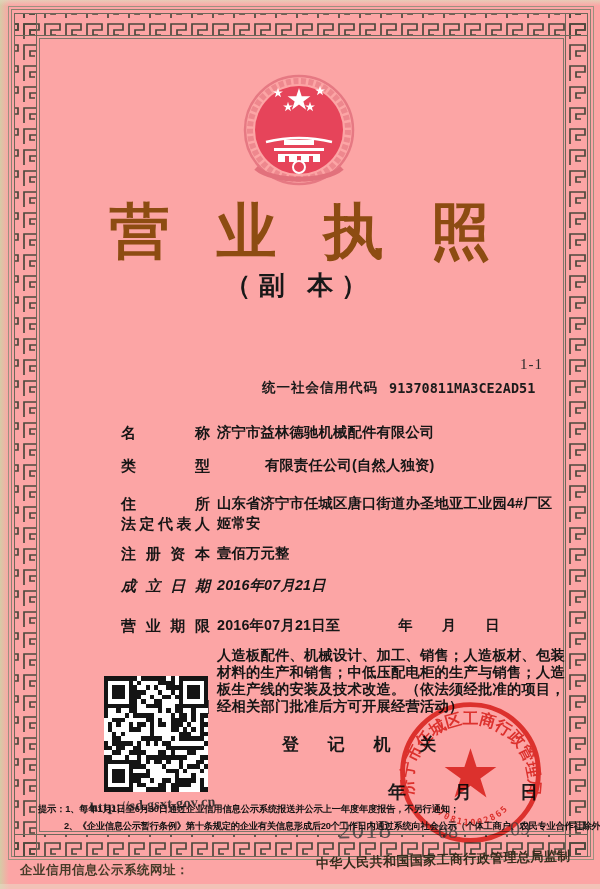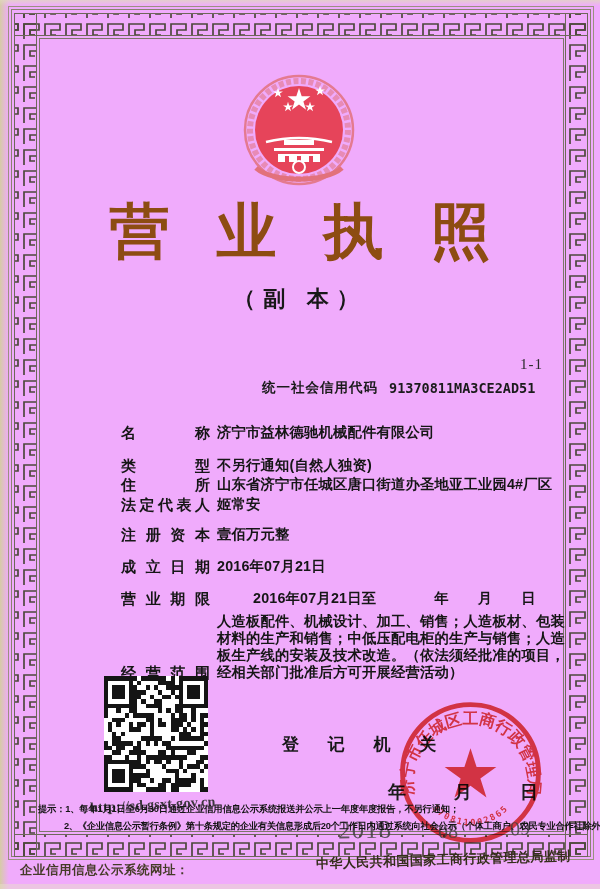--- a/index.html
+++ b/index.html
@@ -1,47 +1,47 @@
 <!DOCTYPE html>
 <html><head>
 <meta charset="utf-8">
 <style>
   html,body{margin:0;padding:0;}
   body{width:600px;height:889px;background:#efeadb;font-family:"Liberation Sans","DejaVu Sans",sans-serif;}
-  .page{position:relative;width:600px;height:889px;background:#f0abfc;overflow:hidden;}
+  .page{position:relative;width:600px;height:889px;background:#fca5a5;overflow:hidden;}
   .abs{position:absolute;}
   
   .edge-left{left:0;top:0;width:9px;height:889px;background:linear-gradient(90deg,#d6cba6,rgba(214,203,166,0));}
   .edge-top{left:0;top:0;width:600px;height:6px;background:linear-gradient(180deg,#e0d9bd,rgba(255,255,255,0));opacity:.75;}
   .edge-bottom{left:0;bottom:0;width:600px;height:5px;background:#e7e0ca;opacity:.5;}
   
   .emblem{left:238px;top:60px;}
   
   .title{left:0;top:192px;width:600px;text-align:center;font-family:"Liberation Serif","DejaVu Serif",serif;
          font-size:60px;font-weight:bold;color:#8d4c12;letter-spacing:16px;text-indent:16px;}
-  .subtitle{left:0;top:284px;width:600px;text-align:center;font-family:"Liberation Serif","DejaVu Serif",serif;
-         font-size:22px;font-weight:bold;color:#181818;letter-spacing:8px;}
+  .subtitle{left:0;top:268px;width:600px;text-align:center;font-family:"Liberation Serif","DejaVu Serif",serif;
+         font-size:26px;font-weight:bold;color:#181818;letter-spacing:8px;}
   .page-marker{left:520px;top:356px;font-family:"Liberation Serif","DejaVu Serif",serif;font-size:15px;color:#2a2a2a;letter-spacing:1px;}
   
   .credit{left:262px;top:379px;display:flex;gap:11px;align-items:center;}
   .credit .lbl{font-size:13.5px;font-weight:700;color:#1b1b1b;letter-spacing:1px;}
   .credit .code{font-family:"DejaVu Sans Mono","Liberation Mono",monospace;font-size:13.5px;font-weight:600;color:#1b1b1b;}
   
   .fields{left:121px;top:424px;width:446px;}
   .frow{display:flex;align-items:flex-end;}
   .frow .flabel{width:89px;min-width:89px;text-align:justify;text-align-last:justify;font-size:15px;font-weight:700;
                 color:#161616;line-height:17px;margin-right:7px;}
   .frow .fvalue{flex:1;font-size:14.3px;font-weight:600;color:#161616;line-height:17px;letter-spacing:.2px;}
   .frow:nth-child(1){margin-bottom:16px;}
-  .frow:nth-child(2){margin-bottom:2px;}
+  .frow:nth-child(2){margin-bottom:21px;gap:48px;}
   .frow:nth-child(3){margin-bottom:3px;}
   .frow:nth-child(4){margin-bottom:13px;}
   .frow:nth-child(5){margin-bottom:15px;}
-  .frow:nth-child(6){margin-bottom:15px;}
-  .frow:nth-child(7){margin-bottom:6px;gap:36px;}
+  .frow:nth-child(6){margin-bottom:23px;font-style:italic;}
+  .frow:nth-child(7){margin-bottom:13px;}
   
   .qr{left:104px;top:676px;width:104px;height:116px;display:grid;grid-template-columns:repeat(25,1fr);grid-template-rows:repeat(25,1fr);background:#fff;}
   .qr div{background:transparent;}
   .qr div.d{background:#141414;}
   
   .regauth{left:282px;top:733px;font-size:17px;font-weight:700;color:#171717;letter-spacing:12px;}
   
   .dateline{left:388px;top:780px;width:150px;display:flex;justify-content:space-between;font-size:18px;font-weight:700;color:#1a1a1a;}
   
   .seal{left:388px;top:690px;mix-blend-mode:multiply;opacity:.92;}
@@ -121,21 +121,21 @@
     <span class="code">91370811MA3CE2AD51</span>
   </div>
 
   <div class="abs fields" id="fields">
       <div class="frow">
         <span class="flabel">名称</span>
         <span class="fvalue">济宁市益林德驰机械配件有限公司</span>
       </div>
       <div class="frow">
         <span class="flabel">类型</span>
-        <span class="fvalue">不另行通知(自然人独资)</span>
+        <span class="fvalue">有限责任公司(自然人独资)</span>
       </div>
       <div class="frow">
         <span class="flabel">住所</span>
         <span class="fvalue">山东省济宁市任城区唐口街道办圣地亚工业园4#厂区</span>
       </div>
       <div class="frow">
         <span class="flabel">法定代表人</span>
         <span class="fvalue">姬常安</span>
       </div>
       <div class="frow">

